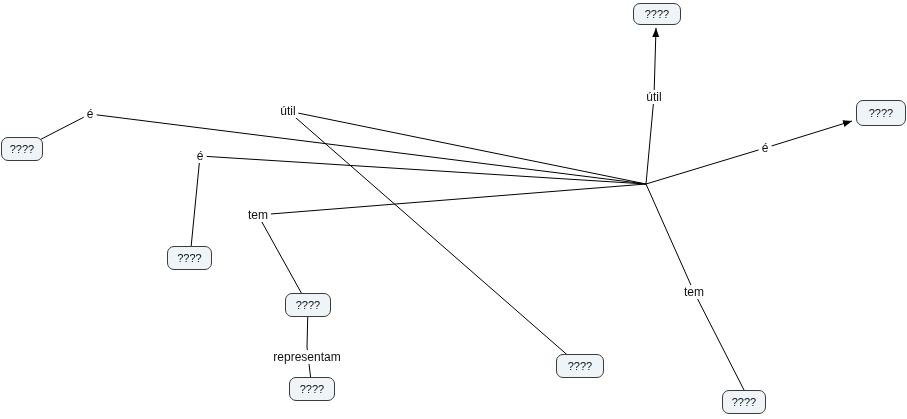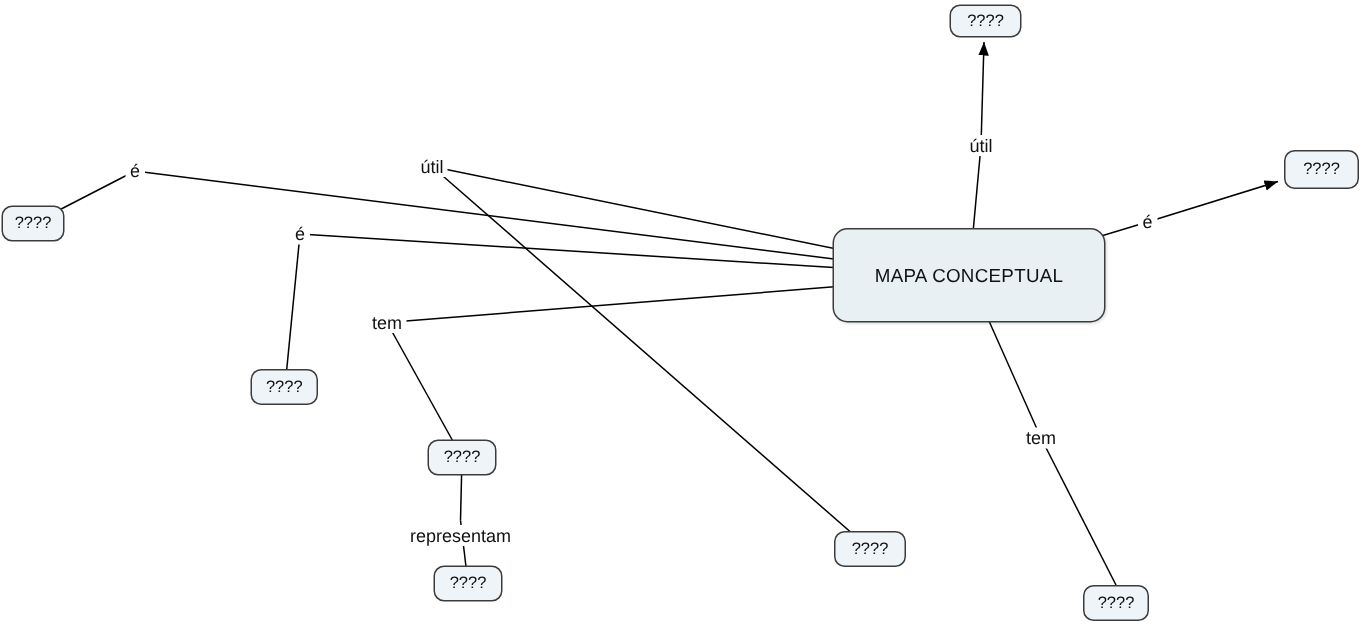--- a/index.html
+++ b/index.html
@@ -89,21 +89,20 @@
       <line x1="654" y1="97" x2="656" y2="28" marker-end="url(#arrowhead)"></line>
 
       <line x1="646" y1="184" x2="765" y2="148"></line>
       <line x1="765" y1="148" x2="852" y2="121" marker-end="url(#arrowhead)"></line>
 
       <line x1="646" y1="184" x2="694" y2="292"></line>
       <line x1="694" y1="292" x2="744" y2="390"></line>
     </g>
   </svg>
 
-  <div class="node main" style="left:555px; top:152px; width:182px; height:63px;">MAPA CONCEPTUAL</div>
 
   <div class="node" style="left:1px; top:137px; width:42px; height:24px;">????</div>
 
   <div class="node" style="left:167px; top:246px; width:45px; height:24px;">????</div>
 
   <div class="node" style="left:285px; top:293px; width:46px; height:24px;">????</div>
 
   <div class="node" style="left:289px; top:377px; width:46px; height:24px;">????</div>
 
   <div class="node" style="left:556px; top:354px; width:48px; height:24px;">????</div>

